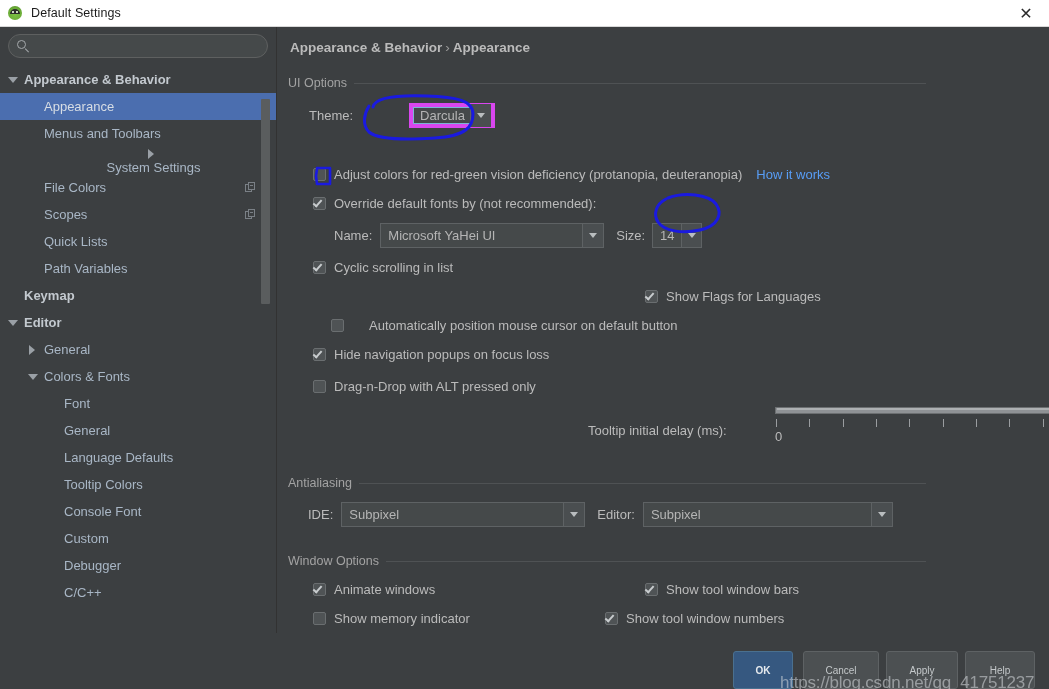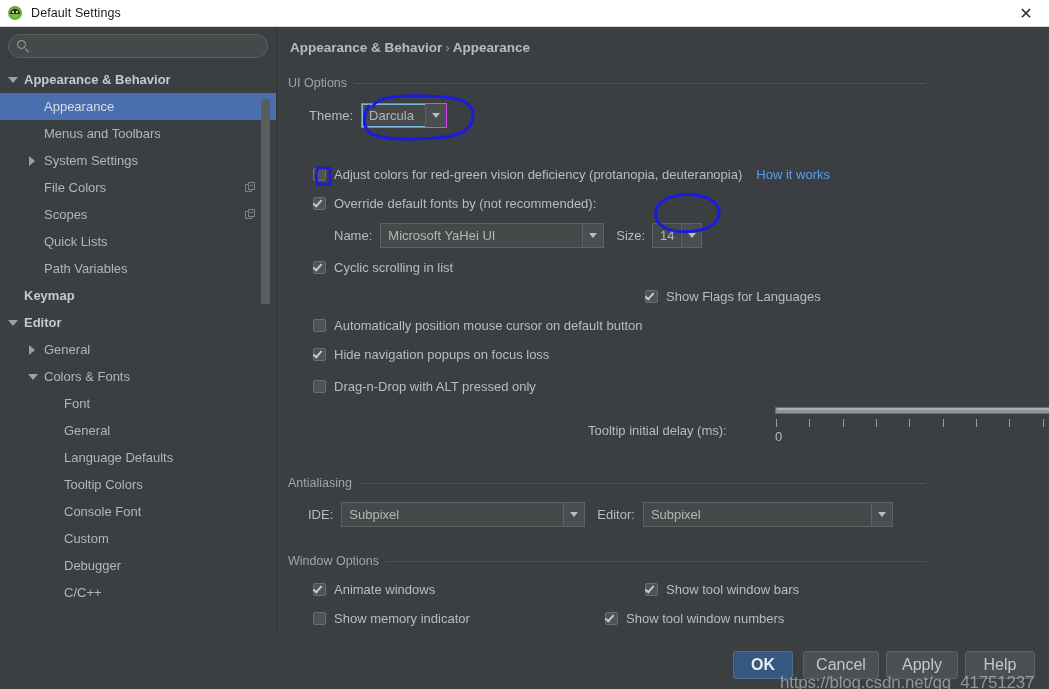--- a/index.html
+++ b/index.html
@@ -148,21 +148,21 @@
   }
   .combo .arrowbtn {
     width: 21px; height: 23px; border-left: 1px solid #5e6264;
     display: flex; align-items: center; justify-content: center;
     background: #4a4e50;
   }
   .combo .arrowbtn::after {
     content: ""; border-left: 4px solid transparent; border-right: 4px solid transparent;
     border-top: 5px solid #b9bdbf;
   }
-  .combo.focus { border: 1px solid #d946ef; box-shadow: 0 0 0 1px #7bb4d4 inset; }
+  .combo.focus { border: 4px solid #d946ef; box-shadow: 0 0 0 1px #7bb4d4 inset; margin-left: 48px; }
 
   
   .spin {
     height: 25px; background: #45494a; border: 1px solid #5e6264;
     display: flex; align-items: center;
   }
   .spin .val { width: 28px; text-align: center; font-size: 13px; color: #b5b5b5; }
   .spin .arrowbtn {
     width: 20px; height: 23px; border-left: 1px solid #5e6264;
     background: #4a4e50; display: flex; align-items: center; justify-content: center;
@@ -188,22 +188,22 @@
     position: absolute; left: 0px; top: 28px; font-size: 13px; color: #bbbbbb;
   }
   .slider-label { position: absolute; left: 310px; top: 396px; font-size: 13px; color: #bbbbbb; }
 
   
   .buttonbar {
     position: absolute; left: 0; top: 633px; width: 1049px; height: 56px;
     background: #3c3f41;
   }
   .btn {
-    position: absolute; top: 18px; height: 28px; border-radius: 3px;
-    font-size: 16px; display: flex; align-items: center; justify-content: center;
+    position: absolute; top: 18px; height: 38px; border-radius: 3px;
+    font-size: 10px; display: flex; align-items: center; justify-content: center;
     border: 1px solid #5e6264; background: #4c5052; color: #c4c8ca;
     font-family: "Liberation Sans", sans-serif;
   }
   .btn.primary {
     background: #365880; border: 1px solid #4a708f; color: #e6eaee; font-weight: bold;
   }
 
   
   .watermark {
     position: absolute; left: 780px; top: 673px; font-size: 17px;
@@ -247,21 +247,21 @@
           <span class="tree-label" style="margin-left: 5px;">Appearance &amp; Behavior</span>
         </div>
         <div class="tree-row selected" style="padding-left: 26px;">
           <span class="tw"></span>
           <span class="tree-label" style="margin-left: 5px;">Appearance</span>
         </div>
         <div class="tree-row" style="padding-left: 26px;">
           <span class="tw"></span>
           <span class="tree-label" style="margin-left: 5px;">Menus and Toolbars</span>
         </div>
-        <div class="tree-row" style="padding-left: 26px;">
+        <div class="tree-row" style="padding-left: 26px; flex-direction: column;">
           <span class="tw right"></span>
           <span class="tree-label" style="margin-left: 5px;">System Settings</span>
         </div>
         <div class="tree-row" style="padding-left: 26px;">
           <span class="tw"></span>
           <span class="tree-label" style="margin-left: 5px;">File Colors</span>
           <span class="copy-icon">
             <span class="b b1"></span>
             <span class="b b2">
               <i></i>
@@ -399,21 +399,21 @@
     </div>
 
     <div class="row" style="left:367px; top:262px;">
       <span class="cb checked">
           <span class="box"></span>
           <span class="tick"></span>
         </span>
       <span class="cb-text">Show Flags for Languages</span>
     </div>
 
-    <div class="row" style="left:35px; top:291px;">
+    <div class="row" style="left:53px; top:291px;gap:17px;">
       <span class="cb">
           <span class="box"></span>
         </span>
       <span class="cb-text">Automatically position mouse cursor on default button</span>
     </div>
 
     <div class="row" style="left:35px; top:320px;">
       <span class="cb checked">
           <span class="box"></span>
           <span class="tick"></span>

